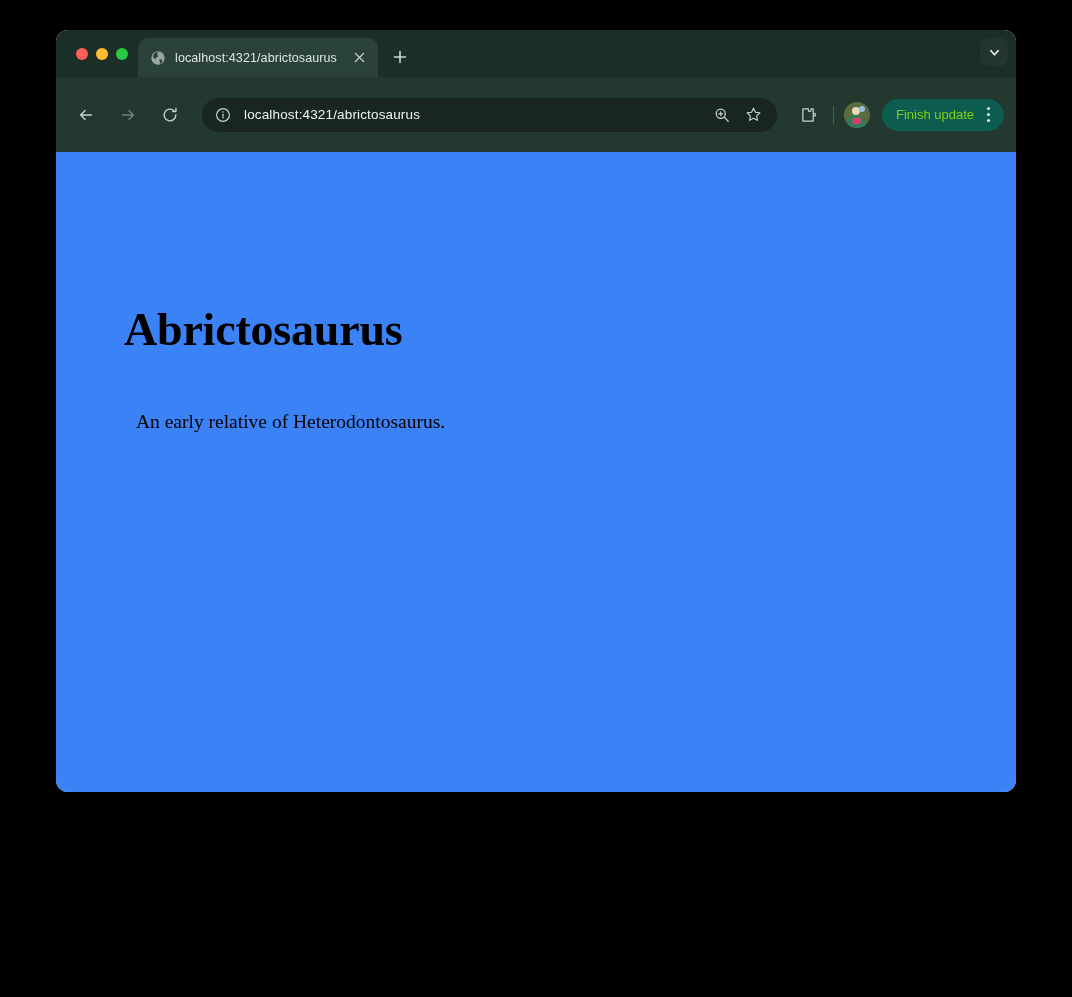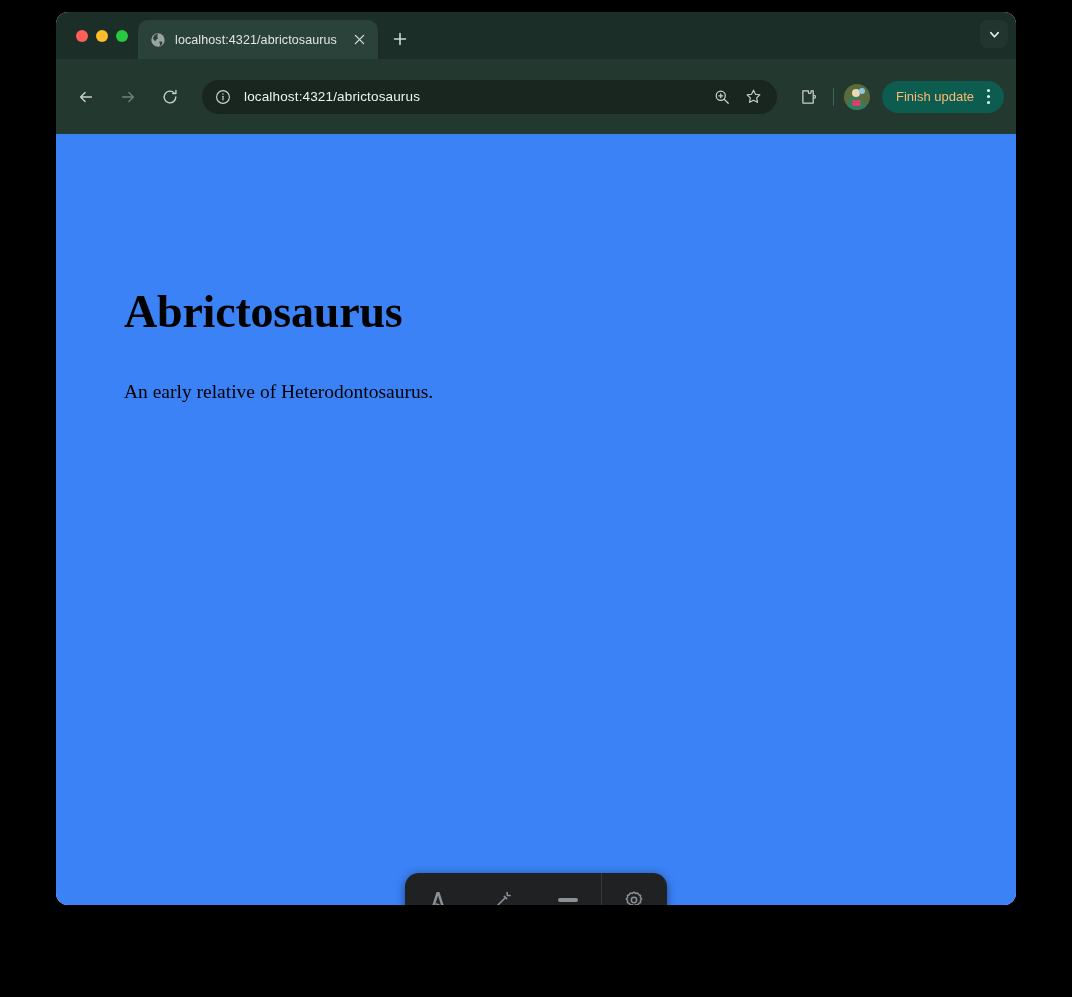--- a/index.html
+++ b/index.html
@@ -11,23 +11,23 @@
     width: 1072px;
     height: 997px;
     overflow: hidden;
     font-family: "Liberation Sans", sans-serif;
   }
 
   
   #browser-window {
     position: absolute;
     left: 56px;
-    top: 12px;
+    top: 30px;
     width: 960px;
-    height: 893px;
+    height: 762px;
     border-radius: 12px;
     overflow: hidden;
     background: #ffffff;
     box-shadow: 0 10px 40px rgba(0,0,0,0.55);
   }
 
   
   #tab-strip {
     position: relative;
     height: 47px;
@@ -211,21 +211,21 @@
     background: #0c5d4f;
     display: flex;
     align-items: center;
     gap: 4px;
     padding: 0 6px 0 14px;
     margin-left: 10px;
     flex: 0 0 auto;
   }
   #finish-update-label {
     font-size: 13px;
-    color: #fdba74;
+    color: #84cc16;
     white-space: nowrap;
   }
   #chrome-menu-button {
     width: 20px;
     height: 24px;
     display: flex;
     flex-direction: column;
     align-items: center;
     justify-content: center;
     gap: 3px;
@@ -250,21 +250,21 @@
     left: 68px;
     top: 155px;
     font-family: "Liberation Serif", "DejaVu Serif", serif;
     font-weight: bold;
     font-size: 46px;
     line-height: 1;
     color: #000000;
     letter-spacing: -0.2px;
   }
   #page-paragraph {
-    margin: 0;
+    margin: 12px;
     position: absolute;
     left: 68px;
     top: 245px;
     font-family: "Liberation Serif", "DejaVu Serif", serif;
     font-size: 19.5px;
     line-height: 1.3;
     color: #000000;
   }
 
   

